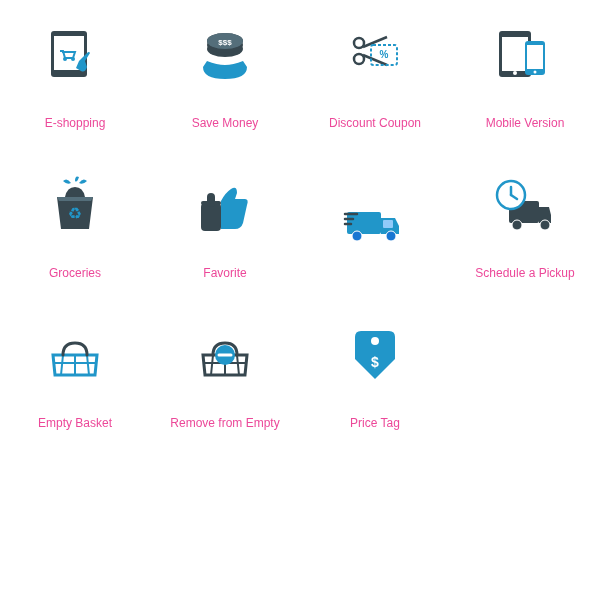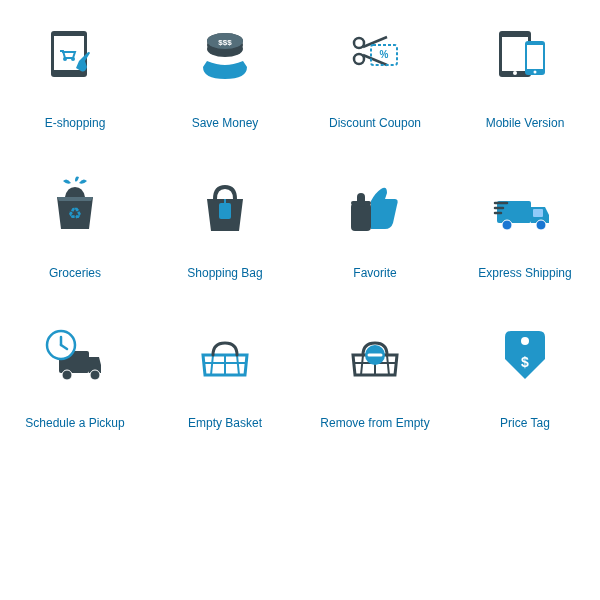--- a/index.html
+++ b/index.html
@@ -26,21 +26,21 @@
     }
     .icon-area {
       flex: 1;
       display: flex;
       align-items: center;
       justify-content: center;
       width: 100%;
     }
     .label {
       font-size: 12px;
-      color: #0369a1;
+      color: #ec4899;
       text-align: center;
       line-height: 1.3;
       margin-top: 6px;
     }
     svg {
       width: 64px;
       height: 64px;
     }
     .blue { fill: #2196C9; }
     .dark { fill: #37474F; }
@@ -135,34 +135,20 @@
 
         <path d="M28 10 Q24 4 20 8 Q24 12 28 10Z" fill="#2196C9"></path>
         <path d="M32 8 Q32 2 36 4 Q34 10 32 8Z" fill="#2196C9"></path>
         <path d="M36 10 Q40 4 44 8 Q40 12 36 10Z" fill="#2196C9"></path>
         <path d="M22 24 Q24 14 32 14 Q40 14 42 24" fill="#37474F"></path>
       </svg>
     </div>
     <span class="label">Groceries</span>
   </div>
 
-  <div class="cell">
-    <div class="icon-area">
-      <svg viewBox="0 0 64 64">
-
-        <path d="M14 26 L18 58 L46 58 L50 26 Z" class="dark"></path>
-
-        <path d="M22 26 Q22 14 32 14 Q42 14 42 26" fill="none" stroke="#37474F" stroke-width="4" stroke-linecap="round"></path>
-
-        <rect x="26" y="30" width="12" height="16" rx="2" fill="#2196C9"></rect>
-        <line x1="32" y1="30" x2="32" y2="26" stroke="#2196C9" stroke-width="2"></line>
-      </svg>
-    </div>
-    <span class="label">Shopping Bag</span>
-  </div>
 
   <div class="cell">
     <div class="icon-area">
       <svg viewBox="0 0 64 64">
 
         <rect x="8" y="30" width="20" height="28" rx="4" class="dark"></rect>
         <rect x="14" y="20" width="8" height="14" rx="4" class="dark"></rect>
 
         <path d="M28 40 L28 28 Q32 20 38 16 Q44 12 44 20 L42 26 L52 26 Q56 26 54 32 L50 50 Q48 56 42 56 L28 56 Z" class="blue"></path>
         <rect x="8" y="28" width="20" height="4" rx="2" class="dark"></rect>
@@ -182,21 +168,20 @@
         <circle cx="14" cy="52" r="5" fill="#1976D2" stroke="#fff" stroke-width="1"></circle>
         <circle cx="48" cy="52" r="5" fill="#1976D2" stroke="#fff" stroke-width="1"></circle>
 
         <line x1="2" y1="30" x2="14" y2="30" stroke="#37474F" stroke-width="2.5" stroke-linecap="round"></line>
         <line x1="2" y1="35" x2="10" y2="35" stroke="#37474F" stroke-width="2.5" stroke-linecap="round"></line>
         <line x1="2" y1="40" x2="8" y2="40" stroke="#37474F" stroke-width="2.5" stroke-linecap="round"></line>
 
         <rect x="40" y="36" width="10" height="8" rx="1" fill="#90CAF9"></rect>
       </svg>
     </div>
-    <span class="label">Express Shipping</span>
   </div>
 
   <div class="cell">
     <div class="icon-area">
       <svg viewBox="0 0 64 64">
 
         <rect x="16" y="28" width="30" height="22" rx="2" class="dark"></rect>
         <path d="M46 34 L56 34 L58 42 L58 50 L46 50 Z" class="dark"></path>
         <circle cx="24" cy="52" r="5" fill="#37474F" stroke="#fff" stroke-width="1"></circle>
         <circle cx="52" cy="52" r="5" fill="#37474F" stroke="#fff" stroke-width="1"></circle>

